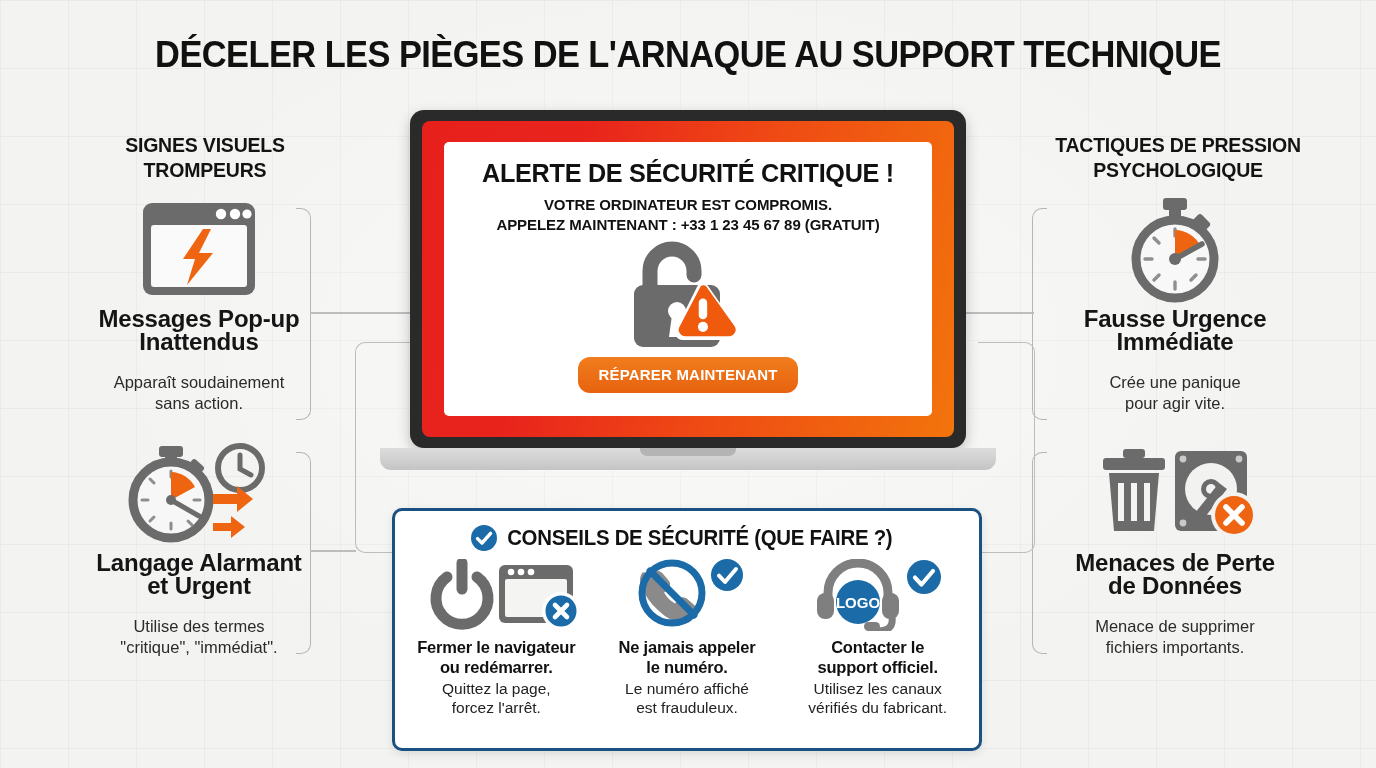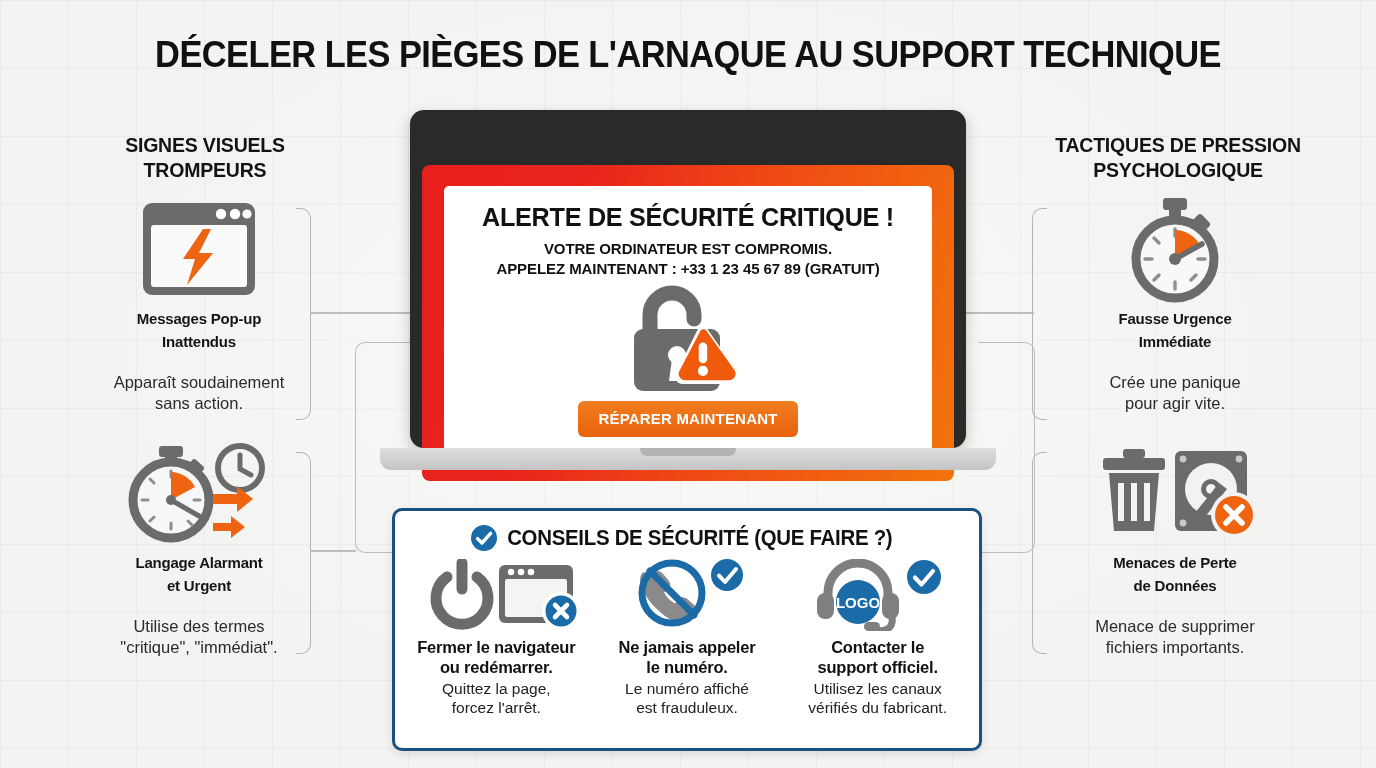--- a/index.html
+++ b/index.html
@@ -71,21 +71,21 @@
     width: 230px;
     text-align: center;
   }
   .side-icon {
     height: 105px;
     display: flex;
     align-items: center;
     justify-content: center;
   }
   .side-title {
-    font-size: 15px;
+    font-size: 24px;
     font-weight: bold;
     color: #151515;
     line-height: 23px;
     margin-top: 6px;
     letter-spacing: -0.2px;
   }
   .side-desc {
     font-size: 16.5px;
     color: #2b2b2b;
     line-height: 21px;
@@ -134,21 +134,20 @@
     background: #2a2a2a;
     border-radius: 14px;
     box-shadow: 0 5px 14px rgba(0,0,0,0.22);
   }
   #laptop-screen {
     position: absolute;
     left: 12px; top: 11px;
     width: 532px; height: 316px;
     border-radius: 8px;
     background: linear-gradient(105deg, #e8201c 0%, #e8231c 26%, #ef4a14 58%, #f2740c 100%);
-    margin-top: 44px;
   }
   #alert-inner {
     position: absolute;
     left: 22px; top: 21px;
     right: 22px; bottom: 21px;
     background: #ffffff;
     border-radius: 5px;
     text-align: center;
     padding-top: 16px;
     box-sizing: border-box;
@@ -176,21 +175,21 @@
   }
   #fix-btn {
     display: inline-block;
     margin-top: 5px;
     background: linear-gradient(180deg, #f07d1d 0%, #e8620f 100%);
     color: #ffffff;
     font-size: 15px;
     font-weight: bold;
     letter-spacing: 0.2px;
     padding: 9px 20px 10px 20px;
-    border-radius: 6px;
+    border-radius: 12px;
     border: none;
     cursor: pointer;
     font-family: "Liberation Sans", sans-serif;
   }
   #laptop-base {
     margin: 0 auto;
     width: 616px;
     height: 22px;
     background: linear-gradient(180deg, #dcdcdc 0%, #cfcfcf 60%, #c4c4c4 100%);
     border-bottom-left-radius: 11px;

